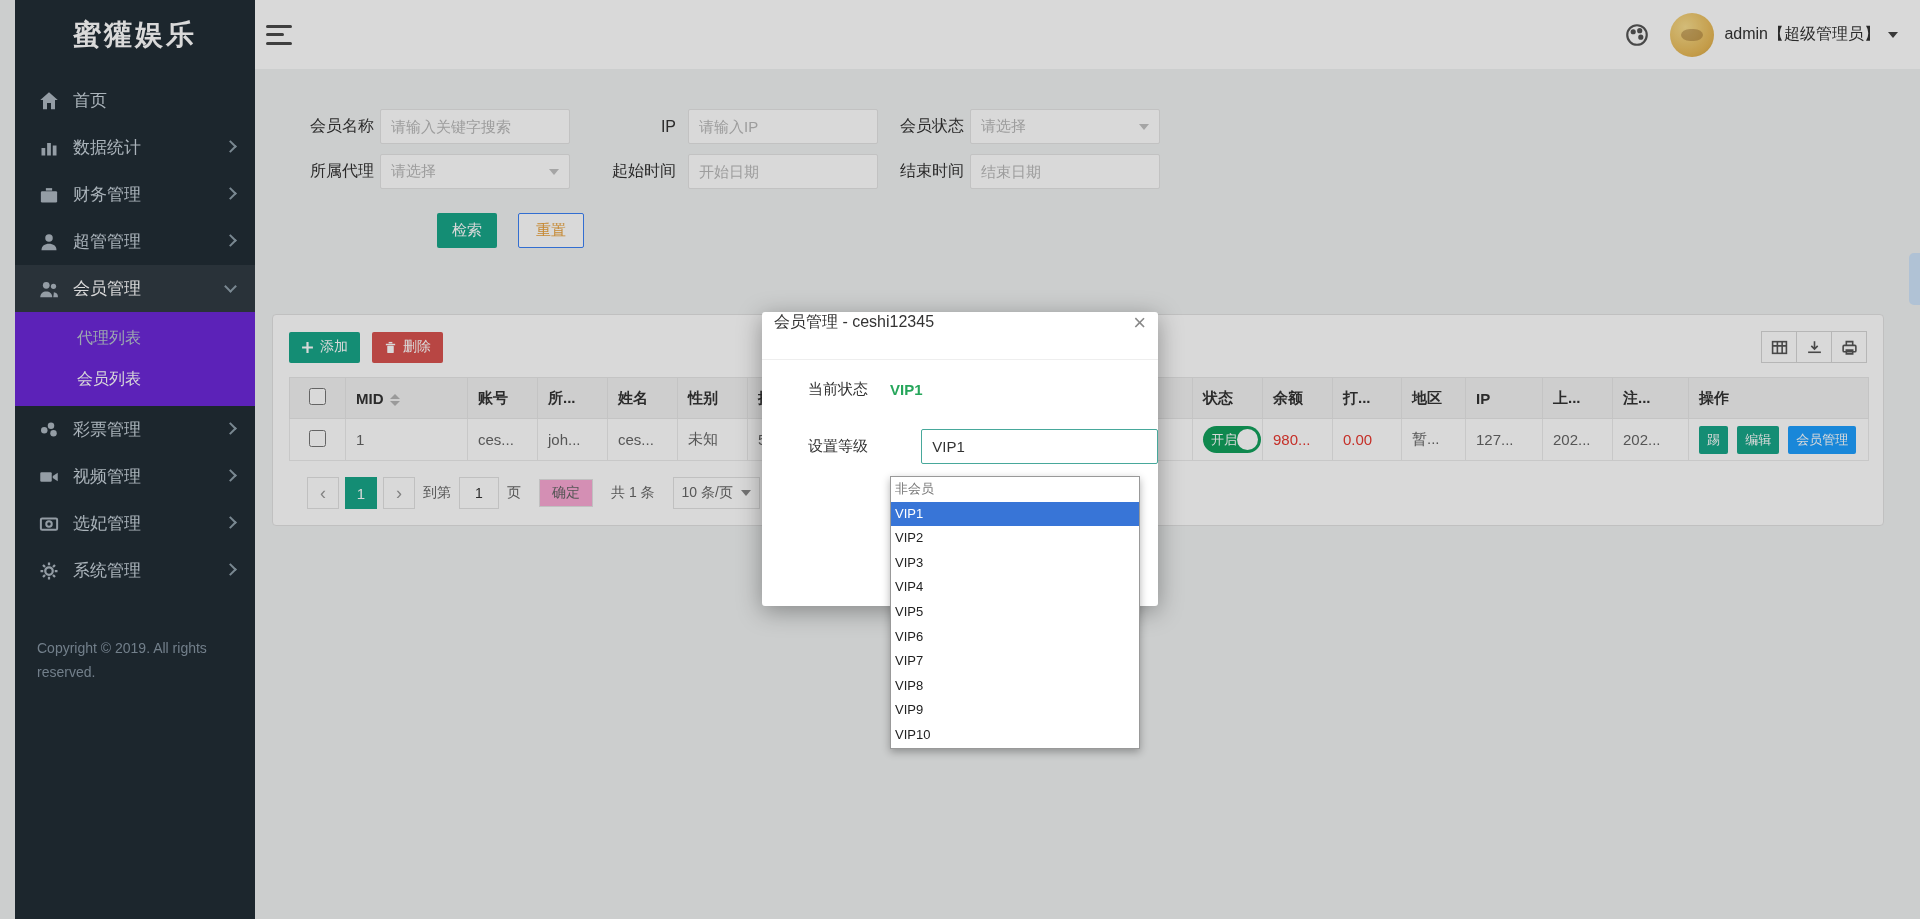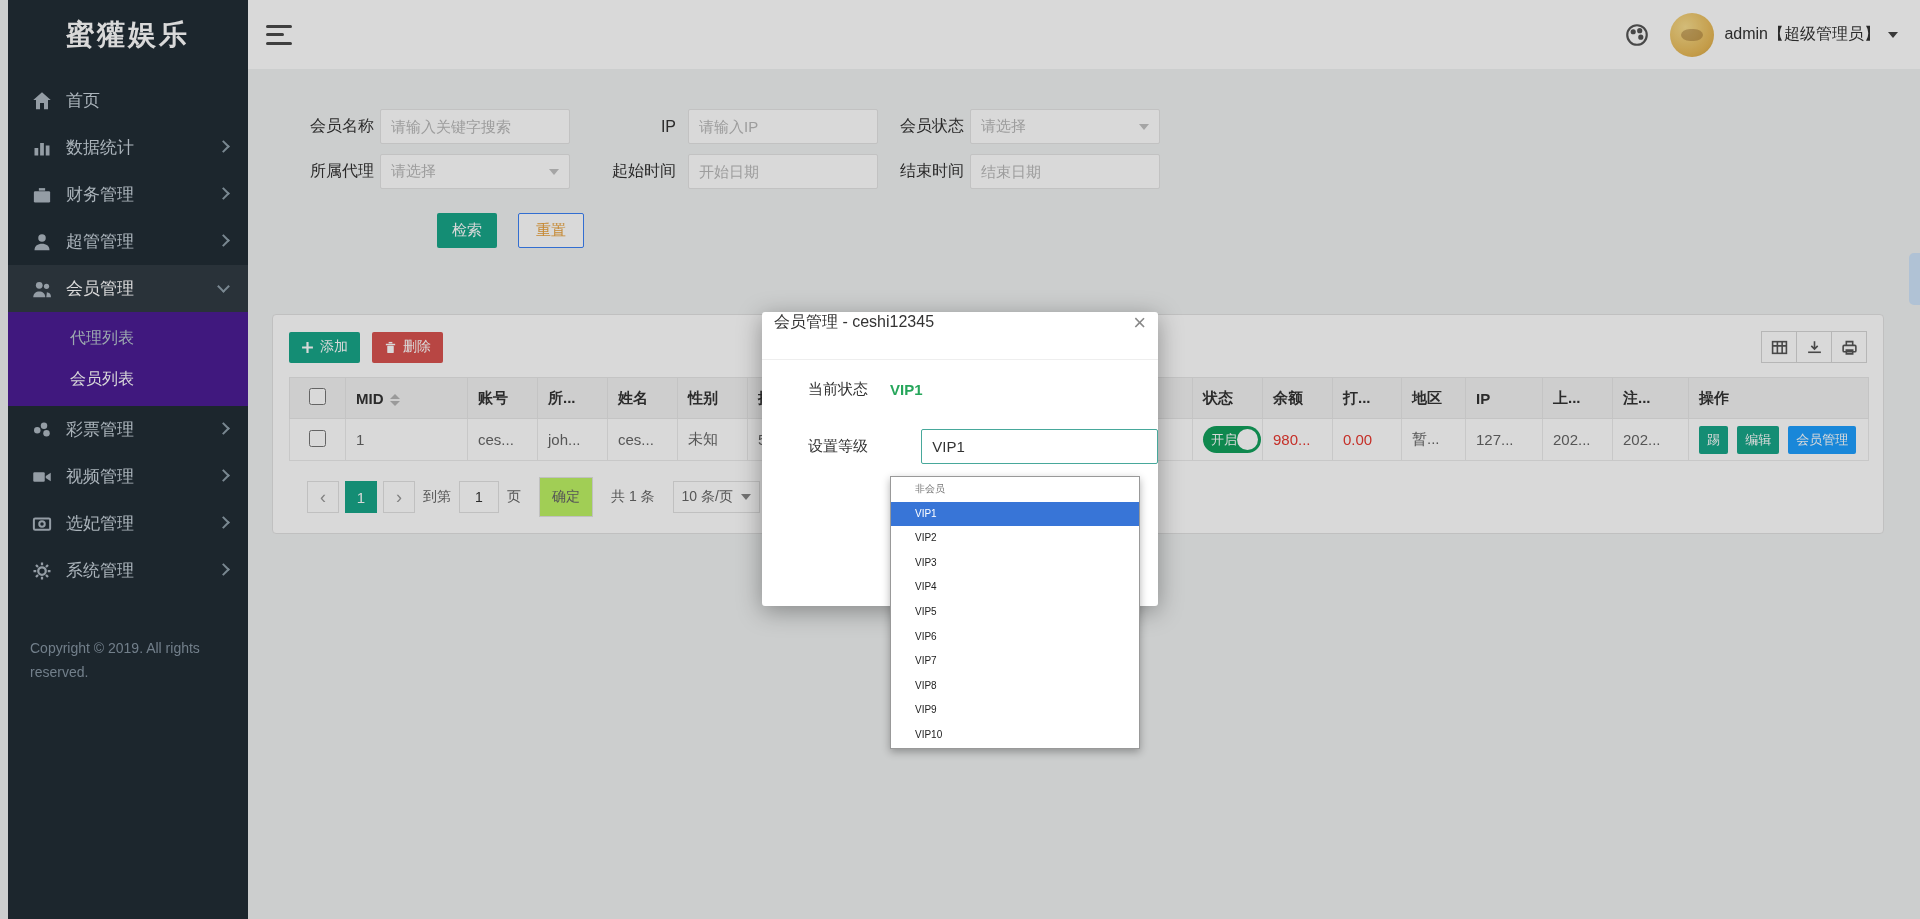--- a/index.html
+++ b/index.html
@@ -1,30 +1,30 @@
 <!DOCTYPE html>
 <html><head>
 <meta charset="utf-8">
 <style>
   * { box-sizing: border-box; margin: 0; padding: 0; }
   html,body { width:1920px; height:919px; }
   body { font-family: "Liberation Sans", "DejaVu Sans", sans-serif; background:#f0f2f2; overflow:hidden; }
   .page { position:relative; width:1920px; height:919px; overflow:hidden; }
 
   
-  .sidebar { position:absolute; left:8px; top:0; width:240px; height:100%; background:#222d36; z-index:10; }
+  .sidebar { position:absolute; left:15px; top:0; width:240px; height:100%; background:#222d36; z-index:10; }
   .logo { height:69px; display:flex; align-items:center; justify-content:center; color:#ffffff; font-size:28px; font-weight:bold; letter-spacing:3px; }
   .menu { margin-top:8px; }
   .menu-item { height:47px; display:flex; align-items:center; padding:0 20px 0 24px; color:#c9d4dc; font-size:17px; cursor:pointer; }
   .menu-item .mi-icon { width:20px; height:20px; margin-right:14px; color:#aeb9c2; flex:0 0 20px; }
   .menu-item .mi-label { flex:1; }
   .menu-item.active { background:rgba(255,255,255,0.07); color:#ffffff; }
   .chev { width:9px; height:9px; border-right:2px solid #8fa0ab; border-bottom:2px solid #8fa0ab; transform:rotate(-45deg); margin-top:-2px; }
   .chev.down { transform:rotate(45deg); margin-top:-5px; }
-  .submenu { background:#4c1d95; padding:6px 0; }
+  .submenu { background:#6d28d9; padding:6px 0; }
   .submenu-item { height:41px; display:flex; align-items:center; padding-left:62px; color:#b8c7ce; font-size:16px; cursor:pointer; }
   .submenu-item.current { color:#ffffff; }
   .copyright { margin-top:42px; padding-left:22px; width:210px; color:#8696a3; font-size:14px; line-height:24px; }
 
   
   .topbar { position:absolute; left:240px; top:0; right:0; height:69px; background:#ffffff; display:flex; align-items:center; z-index:5; }
   .hamburger { width:26px; height:20px; margin-left:26px; display:flex; flex-direction:column; justify-content:space-between; cursor:pointer; }
   .hamburger span { display:block; height:3px; background:#4a4a4a; border-radius:2px; }
   .hamburger span:nth-child(2) { width:70%; }
   .topbar-right { margin-left:auto; display:flex; align-items:center; padding-right:22px; }
@@ -77,42 +77,42 @@
   .toggle .knob { position:absolute; right:3px; top:3px; width:21px; height:21px; border-radius:50%; background:#fff; }
   .op-btn { height:28px; border:none; border-radius:2px; color:#fff; font-size:13px; padding:0 8px; cursor:pointer; margin-right:5px; }
   .op-green { background:#18a689; }
   .op-blue { background:#1e9fff; }
 
   .pager { display:flex; align-items:center; margin-top:16px; padding-left:18px; font-size:14px; color:#666; }
   .pg-btn { width:32px; height:32px; border:1px solid #e2e2e2; background:#fff; color:#999; display:flex; align-items:center; justify-content:center; font-size:18px; cursor:pointer; }
   .pg-cur { width:32px; height:32px; background:#18a689; color:#fff; display:flex; align-items:center; justify-content:center; font-size:15px; margin:0 6px; cursor:pointer; }
   .pg-text { margin:0 8px; }
   .pg-input { width:40px; height:32px; border:1px solid #e2e2e2; text-align:center; font-size:14px; color:#333; outline:none; }
-  .pg-confirm { height:40px; padding:0 12px; margin:0 10px; background:#bef264; border:1px solid #e2e2e2; font-size:14px; color:#666; cursor:pointer; }
+  .pg-confirm { height:28px; padding:0 12px; margin:0 10px; background:#f9a8d4; border:1px solid #e2e2e2; font-size:14px; color:#666; cursor:pointer; }
   .pg-select { height:32px; margin-left:10px; border:1px solid #e2e2e2; background:#fff; display:flex; align-items:center; padding:0 8px; cursor:pointer; }
   .pg-select .s-caret { width:0; height:0; border-left:5px solid transparent; border-right:5px solid transparent; border-top:6px solid #888; margin-left:8px; }
 
   
   .quick-tab { position:absolute; right:0; top:253px; width:11px; height:52px; background:#cfe4fb; border-radius:5px 0 0 5px; z-index:4; cursor:pointer; }
 
   
   .overlay { position:absolute; inset:0; background:rgba(0,0,0,0.15); z-index:40; }
   .modal { position:absolute; left:762px; top:312px; width:396px; height:294px; background:#fff; border-radius:3px; box-shadow:0 5px 25px rgba(0,0,0,.35); z-index:50; }
   .modal-header { height:48px; display:flex; align-items:flex-start; padding:0 12px; border-bottom:1px solid #eee; }
   .modal-title { font-size:16px; color:#333; }
   .modal-close { margin-left:auto; font-size:22px; color:#888; line-height:1; cursor:pointer; }
   .m-row { display:flex; align-items:center; padding-left:46px; }
   .m-row.r1 { margin-top:20px; }
   .m-row.r2 { margin-top:30px;gap:36px; }
   .m-label { width:82px; font-size:15px; color:#333; }
   .m-value { font-size:15px; font-weight:bold; color:#26a65b; }
   .level-select { width:250px; height:35px; border:1px solid #47a89b; border-radius:2px; display:flex; align-items:center; padding:0 10px; font-size:15px; color:#333; background:#fff; cursor:pointer; }
 
   .dropdown { position:absolute; left:890px; top:476px; width:250px; background:#fff; border:1px solid #999; box-shadow:0 3px 8px rgba(0,0,0,.3); z-index:60; }
-  .dropdown li { list-style:none; height:24.6px; line-height:24.6px; padding:0 24px; font-size:10px; color:#222; cursor:pointer; }
+  .dropdown li { list-style:none; height:24.6px; line-height:24.6px; padding:0 4px; font-size:13px; color:#222; cursor:pointer; }
   .dropdown li.muted { color:#777; }
   .dropdown li.selected { background:#3875d7; color:#fff; }
 </style>
 </head>
 <body>
 
 <div class="page">
 
   <aside class="sidebar">
     <div class="logo">蜜獾娱乐</div>

